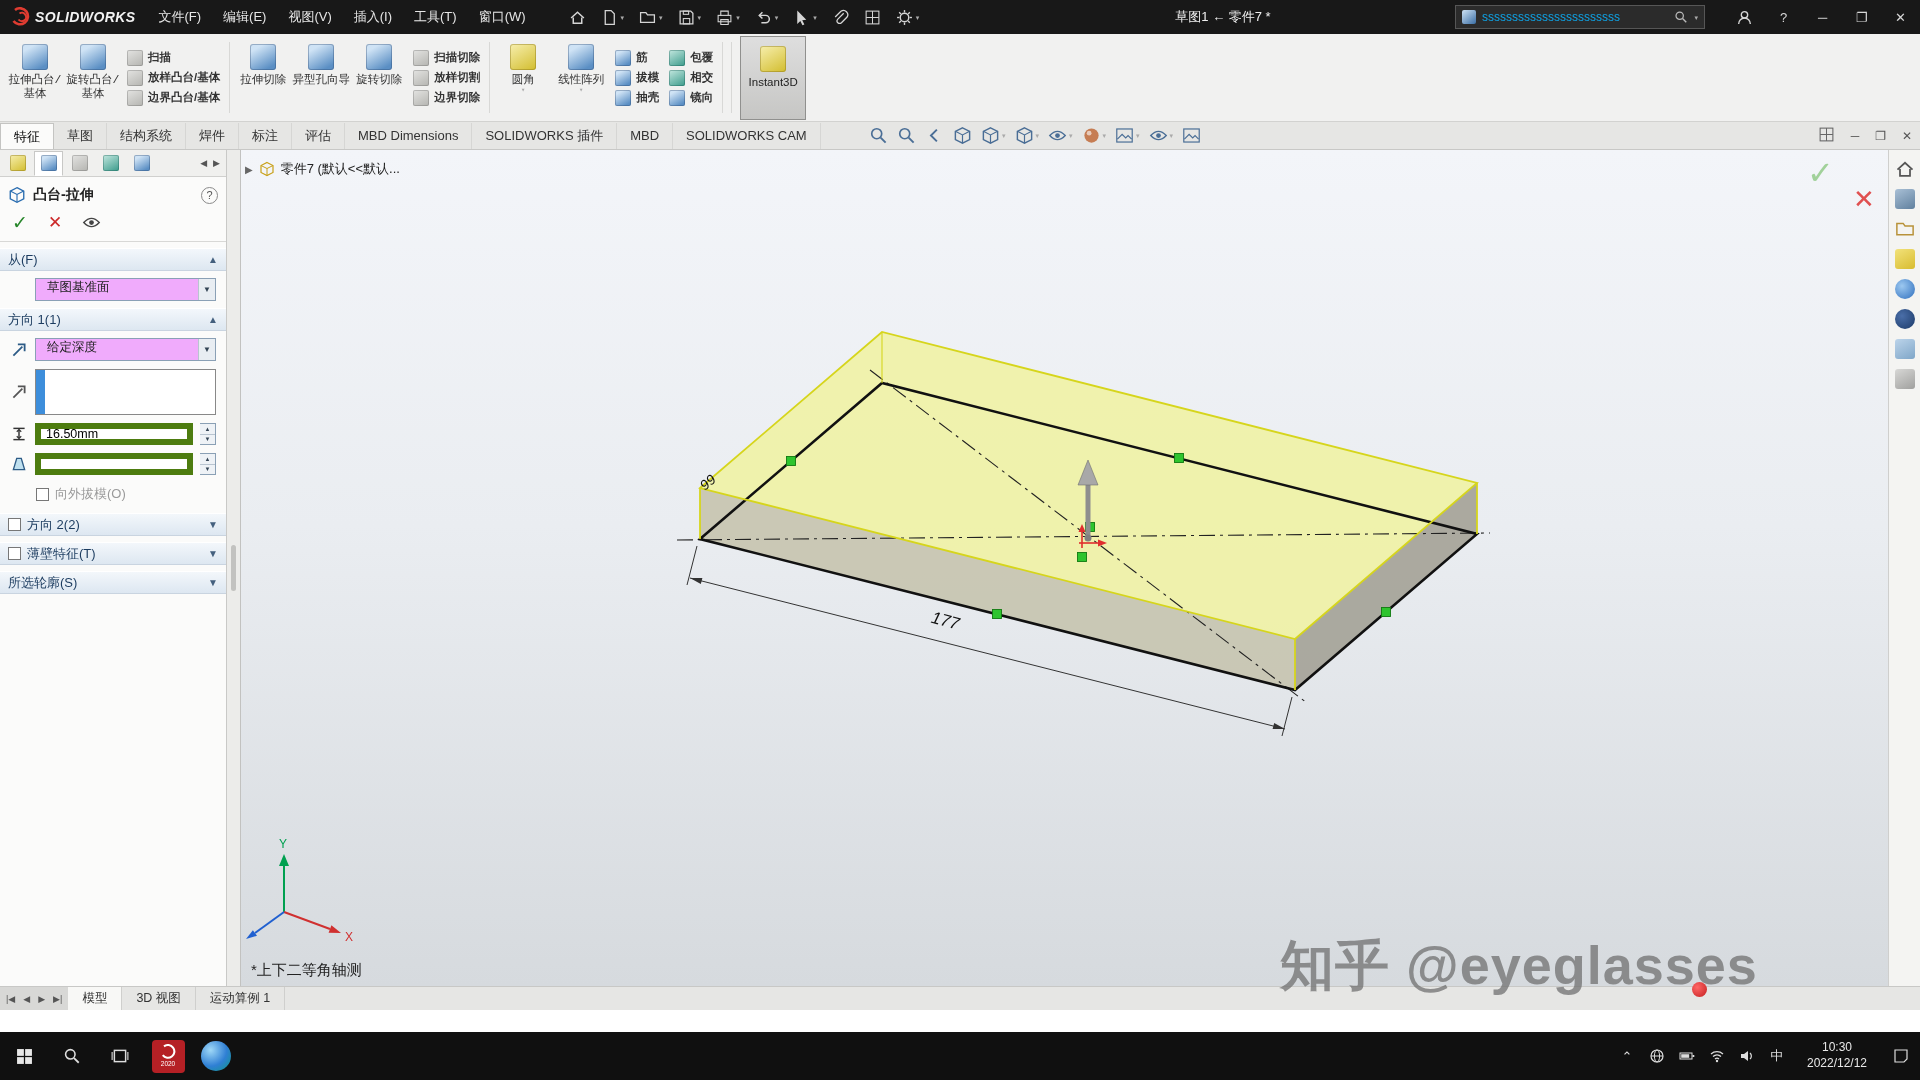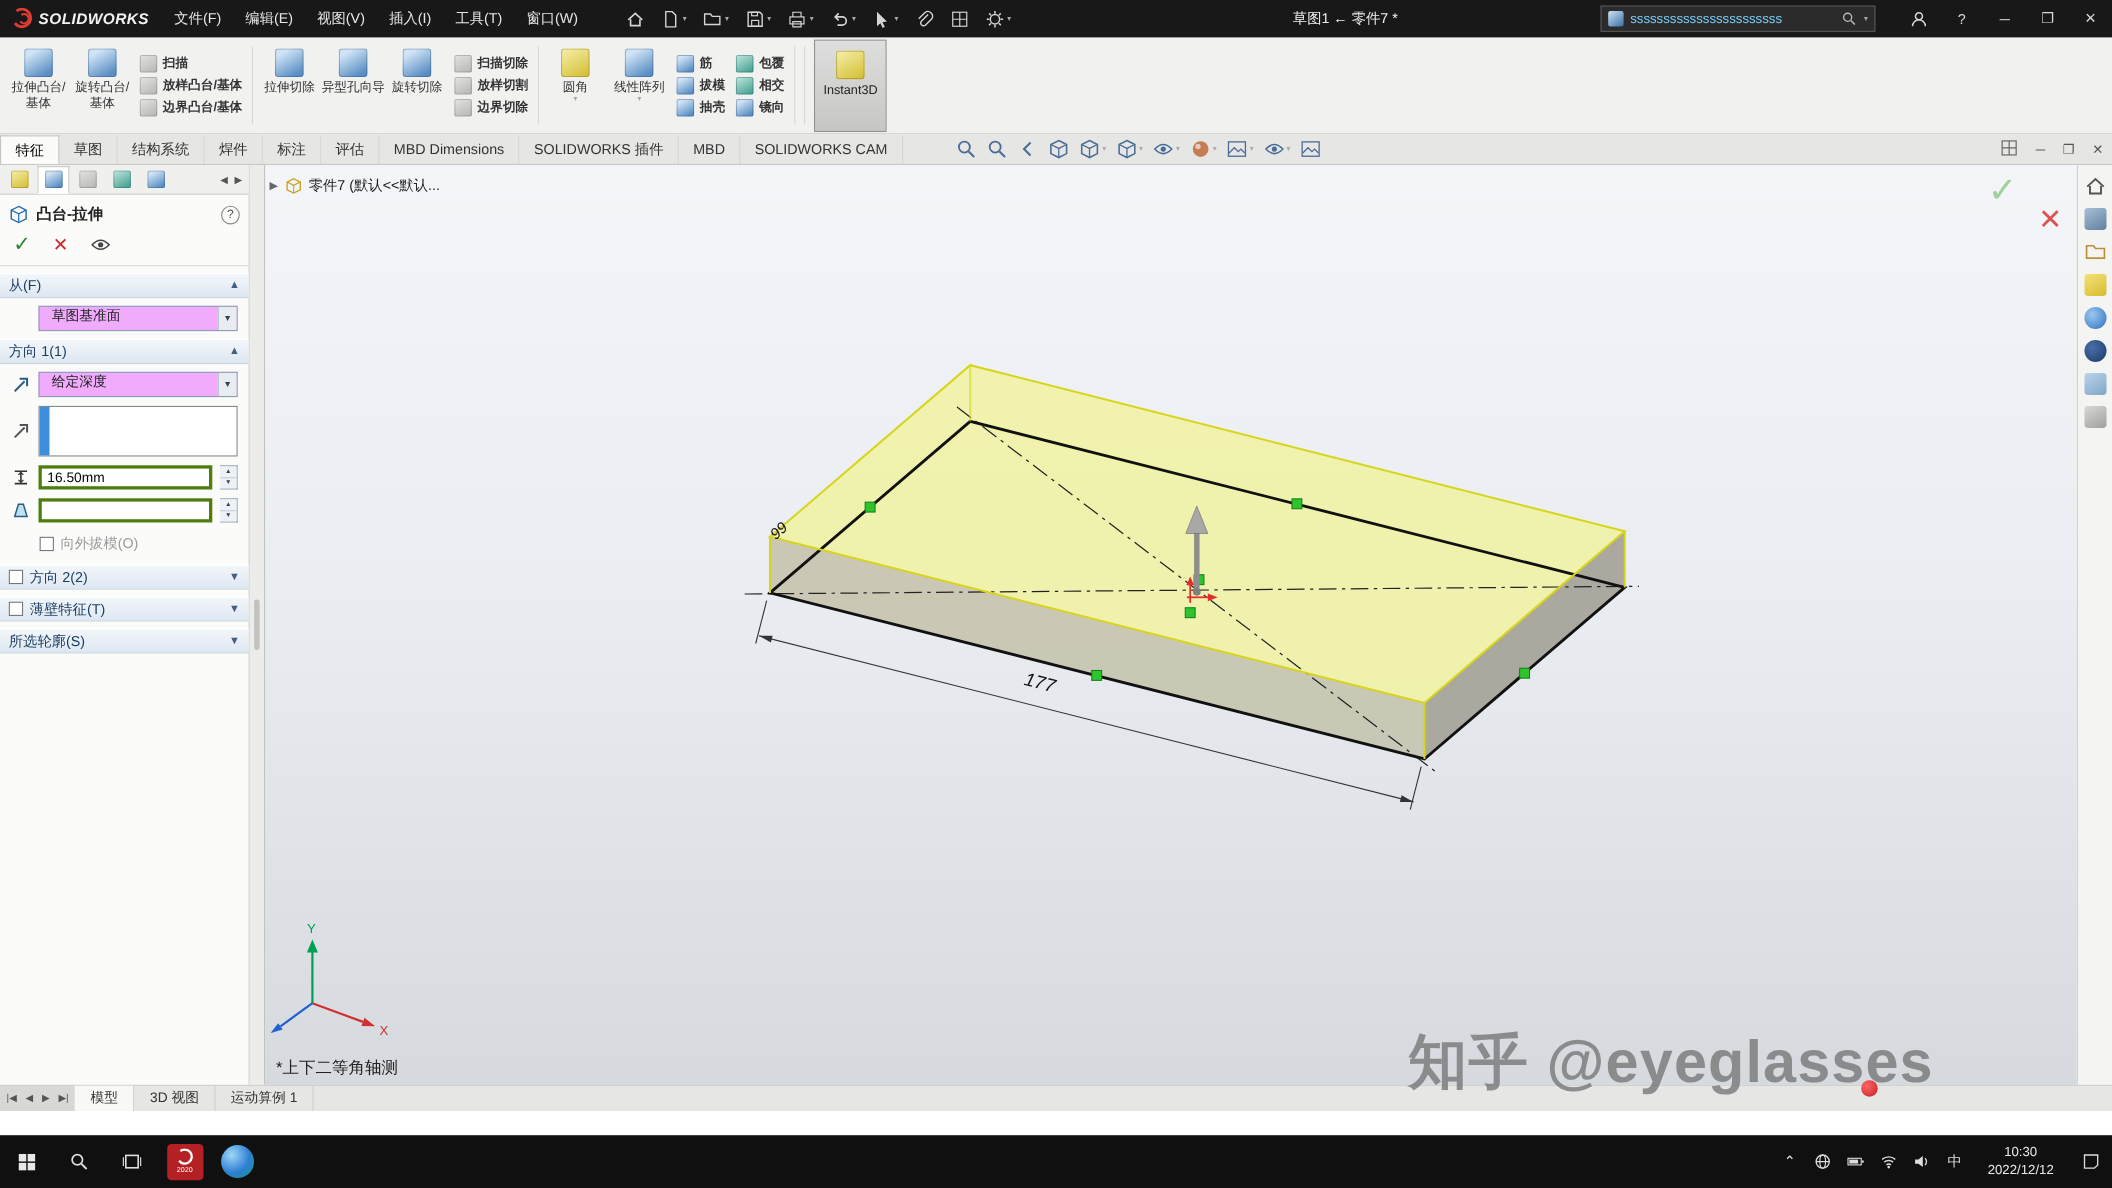--- a/index.html
+++ b/index.html
@@ -12,29 +12,29 @@
 .logo{display:flex;align-items:center;gap:5px;padding:0 12px 0 10px;}
 .logo .word{font-weight:bold;font-style:italic;font-size:14px;letter-spacing:.4px;color:#f2f2f2;}
 .menu-item{padding:0 11px;line-height:34px;cursor:default;white-space:nowrap;}
 .mb-tools{display:flex;align-items:center;gap:3px;margin-left:26px;}
 .mbt{display:flex;align-items:center;gap:3px;padding:0 6px;height:26px;}
 .mi17{width:17px;height:17px;color:#d5d5d5;}
 .car{font-size:7px;color:#aaa;line-height:1;}
 .doc-title{position:absolute;left:1093px;top:0;width:260px;text-align:center;line-height:34px;color:#f0f0f0;white-space:nowrap;}
 .search{position:absolute;left:1455px;top:5px;width:250px;height:24px;background:#2b2b2b;border:1px solid #565656;display:flex;align-items:center;padding:0 6px;gap:6px;}
 .search .sic{width:14px;height:14px;border-radius:2px;background:linear-gradient(140deg,#cfe3f5,#3a6ea5);flex:none;}
-.search input{flex:1;min-width:0;background:transparent;border:none;outline:none;color:#7dd3fc;font-size:12px;font-family:inherit;}
+.search input{flex:1;min-width:0;background:transparent;border:none;outline:none;color:#0ea5e9;font-size:12px;font-family:inherit;}
 .tb-right{position:absolute;right:0;top:0;height:34px;display:flex;align-items:center;}
 .tbr{width:39px;height:34px;display:flex;align-items:center;justify-content:center;color:#d8d8d8;font-size:13px;}
 
 
 #ribbon{position:absolute;left:0;top:34px;width:1920px;height:88px;background:#f1f1f0;border-bottom:1px solid #d2d2d0;display:flex;align-items:stretch;padding:2px 0 2px 6px;}
 .rgroup{display:flex;align-items:center;}
 .vsep{width:1px;background:#d8d8d6;margin:6px 4px;}
-.rb-big{width:58px;height:82px;display:flex;flex-direction:column;align-items:center;padding-top:7px;font-size:11.5px;color:#333;text-align:center;line-height:1.25;}
+.rb-big{width:58px;height:82px;display:flex;flex-direction:column;align-items:center;padding-top:7px;font-size:11.5px;color:#333;text-align:center;line-height:1.25;font-family:Liberation Mono, monospace;}
 .rb-big .lbl{word-break:break-all;}
 .rb-big .ic{margin-bottom:3px;}
 .rb-col{display:flex;flex-direction:column;justify-content:center;gap:4px;padding:0 5px;font-weight:bold;}
 .rb-small{display:flex;align-items:center;gap:5px;font-size:11.5px;color:#333;white-space:nowrap;}
 .ic{width:26px;height:26px;border-radius:3px;background:linear-gradient(150deg,#cfe3f5 20%,#5b8fc4 85%);box-shadow:inset 0 0 0 1px rgba(40,70,110,.35);flex:none;}
 .ic.s{width:16px;height:16px;border-radius:2px;}
 .ic.yellow{background:linear-gradient(150deg,#f7efae,#d2bd2e);box-shadow:inset 0 0 0 1px rgba(130,110,20,.4);}
 .ic.teal{background:linear-gradient(150deg,#c4e8e0,#3a9a8a);box-shadow:inset 0 0 0 1px rgba(20,90,80,.35);}
 .ic.dis{background:linear-gradient(150deg,#e4e4e2,#b4b4b0);box-shadow:inset 0 0 0 1px rgba(90,90,90,.3);}
 .rb-inst{width:66px;height:84px;margin-left:4px;background:linear-gradient(#dedede,#c6c6c4);border:1px solid #90908e;display:flex;flex-direction:column;align-items:center;padding-top:9px;font-size:11.5px;color:#222;gap:4px;}
@@ -65,21 +65,21 @@
 .pm-sec:first-of-type{margin-top:0;}
 .sec-label{flex:1;white-space:nowrap;}
 .chev{color:#44607e;font-size:10px;}
 .cb{width:13px;height:13px;border:1px solid #777;background:#fff;flex:none;}
 .pm-row{display:flex;align-items:center;gap:7px;padding:7px 10px 1px 10px;}
 .row-ic{width:18px;height:18px;flex:none;color:#2c5b86;}
 .dd{flex:1;height:23px;border:1px solid #8aa0b5;background:#f0abfc;display:flex;align-items:flex-start;padding-left:11px;font-size:12.5px;}
 .dda{margin-left:auto;width:17px;height:100%;background:#e8edf2;border-left:1px solid #b8c4d0;display:flex;align-items:center;justify-content:center;font-size:8px;color:#345;}
 .selbox{flex:1;height:46px;border:1px solid #888;background:#fff;display:flex;}
 .selbox .hl{width:9px;background:#3d8edb;}
-.num{flex:1;height:22px;border:3px solid #4d7c0f;font-size:12.5px;padding:0 5px;font-family:inherit;outline:none;background:#fff;min-width:0;}
+.num{flex:1;height:22px;border:6px solid #4d7c0f;font-size:12.5px;padding:0 5px;font-family:inherit;outline:none;background:#fff;min-width:0;}
 .spin{width:16px;height:22px;display:flex;flex-direction:column;border:1px solid #8aa0b5;border-left:none;flex:none;}
 .spin span{flex:1;font-size:6px;display:flex;align-items:center;justify-content:center;background:#eef2f6;color:#345;}
 .spin span:first-child{border-bottom:1px solid #b8c4d0;}
 .cbrow{display:flex;align-items:center;gap:6px;padding:9px 8px 4px 36px;color:#9a9a9a;}
 
 
 #splitter{position:absolute;left:227px;top:150px;width:14px;height:836px;background:#ececea;border-right:1px solid #c2c2c0;z-index:5;}
 #splitter .grip{position:absolute;left:4px;top:395px;width:5px;height:46px;background:#c2c2c0;border-radius:3px;}
 
 

